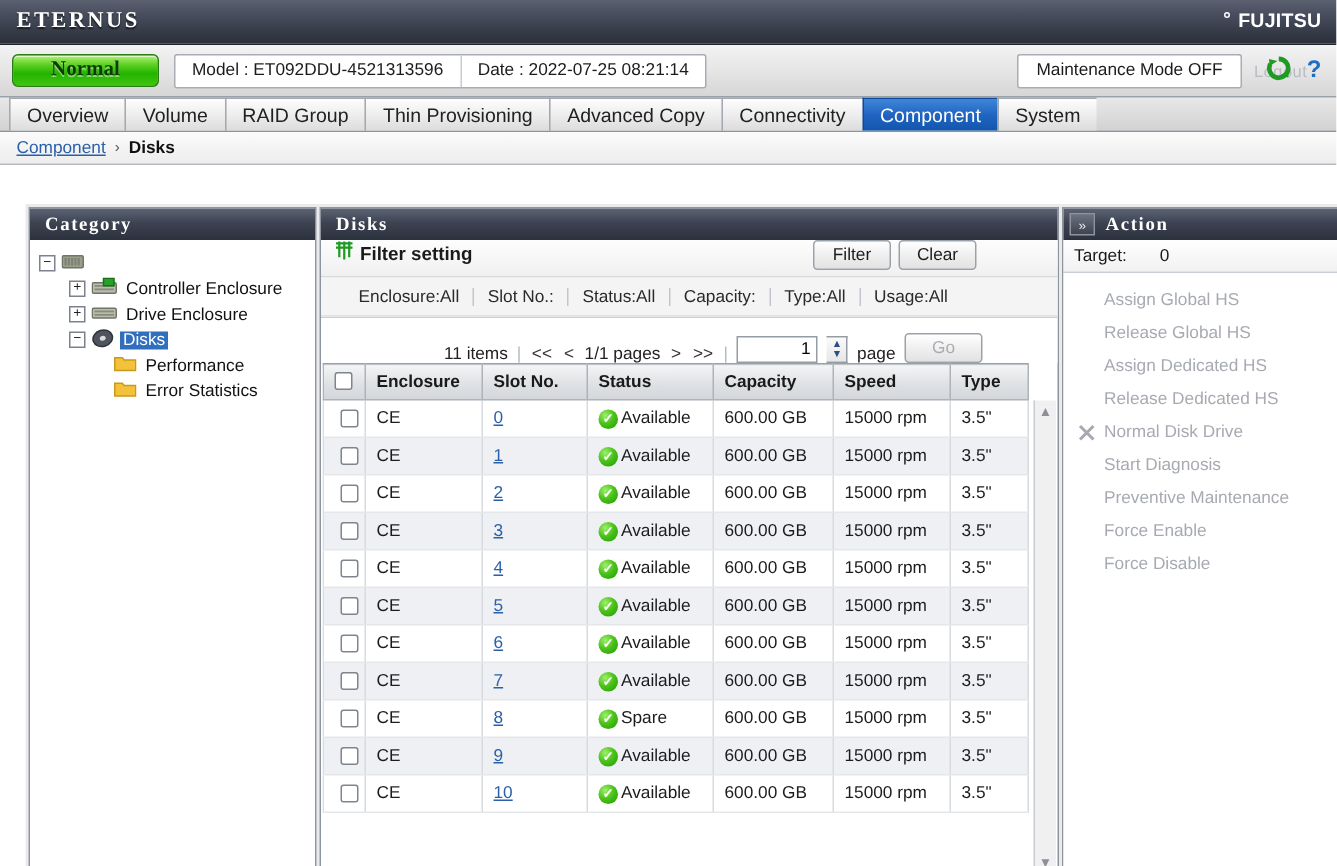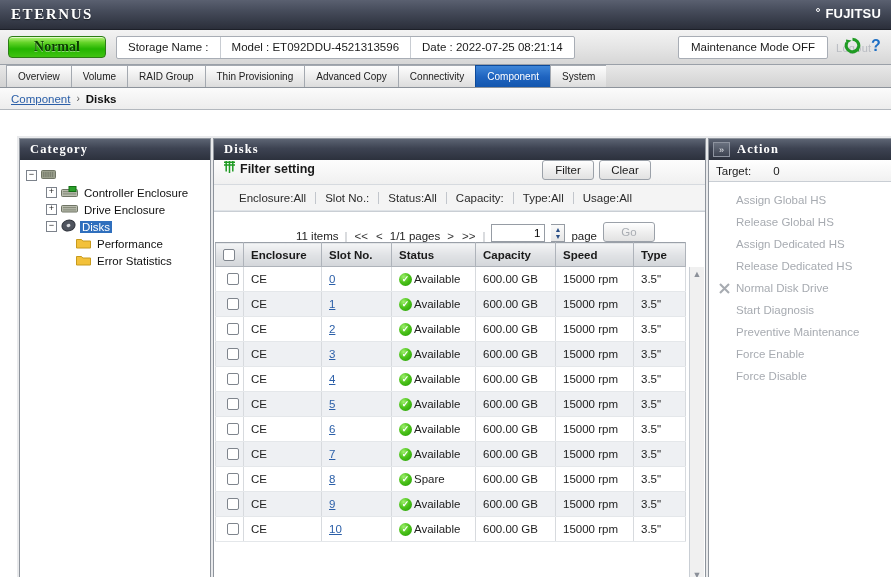--- a/index.html
+++ b/index.html
@@ -127,21 +127,21 @@
     background: linear-gradient(180deg,#e8e8e8 0%,#d2d2d2 100%);
     border-bottom: 1px solid #8d939b;
     display: flex;
     align-items: flex-end;
     padding-left: 6px;
   }
   .tab {
     height: 22px;
     padding: 0 11px;
     display: flex; align-items: center;
-    font-size: 10px;
+    font-size: 13px;
     color: #212121;
     background: linear-gradient(180deg,#fdfdfd 0%,#ececec 55%,#dcdcdc 100%);
     border: 1px solid #a4a9b0;
     border-bottom: none;
     border-right: none;
     white-space: nowrap;
     cursor: pointer;
   }
   .tab:last-of-type { border-right: 1px solid #a4a9b0; }
   .tab.active {
@@ -460,21 +460,20 @@
 <body>
 
 <div class="brandbar">
   <div class="brand-logo">ETERNUS</div>
   <div class="vendor-logo"><span class="dot"></span><span>FUJITSU</span></div>
 </div>
 
 <div class="statusbar">
   <div class="normal-badge">Normal</div>
   <div class="info-group">
-    <div class="info-cell">Storage Name :</div>
     <div class="info-cell">Model : ET092DDU-4521313596</div>
     <div class="info-cell">Date : 2022-07-25 08:21:14</div>
   </div>
   <div class="maint-box">Maintenance Mode OFF</div>
   <div class="ghost-logout">Logout</div>
   <div class="hdr-icons">
     <span class="icon-refresh">
       <svg width="17" height="17" viewBox="0 0 17 17">
         <path d="M8.5 2.2a6.3 6.3 0 1 1-5.6 3.4" fill="none" stroke="#1f9b23" stroke-width="3.1"></path>
         <polygon points="2.0,2.4 7.6,3.6 2.4,7.0" fill="#1f9b23"></polygon>

